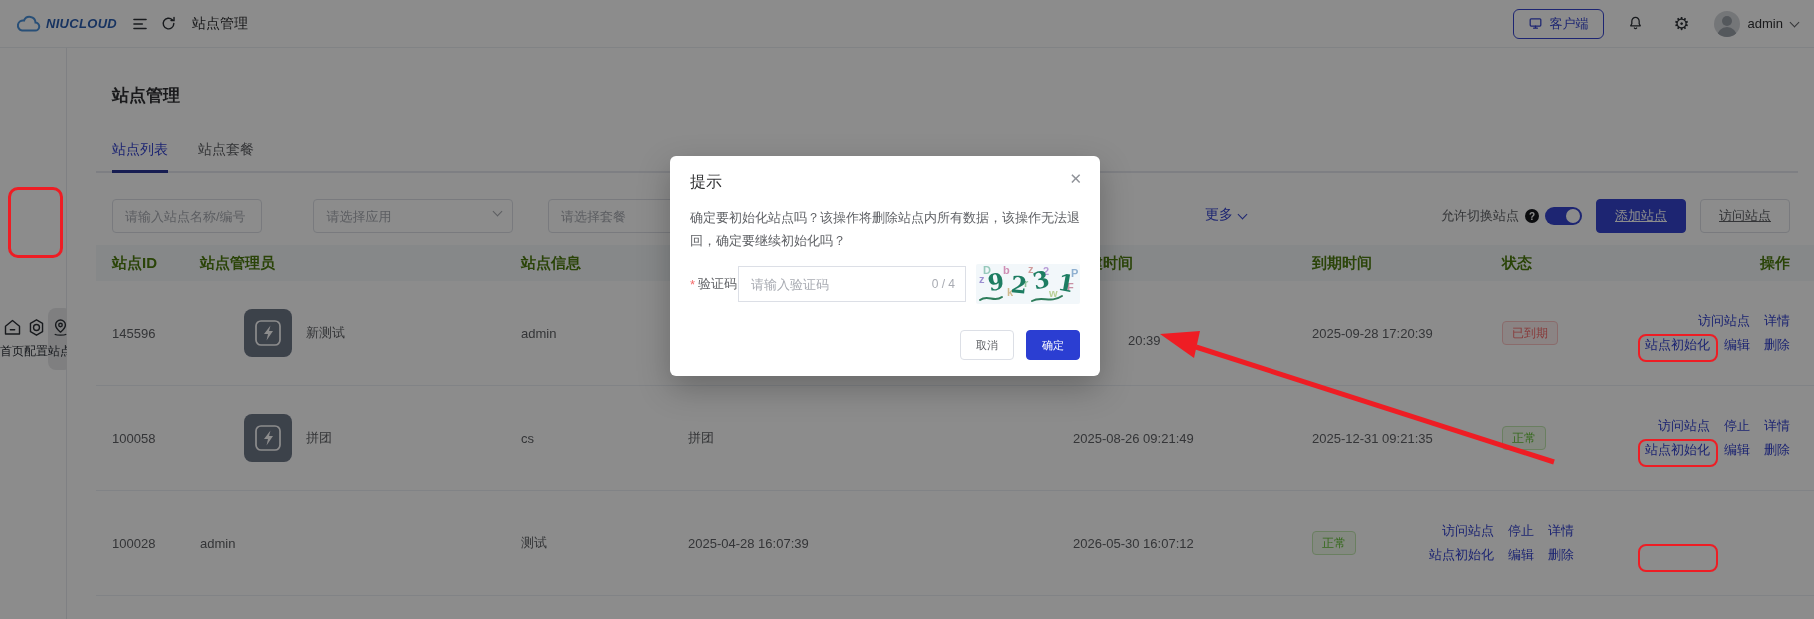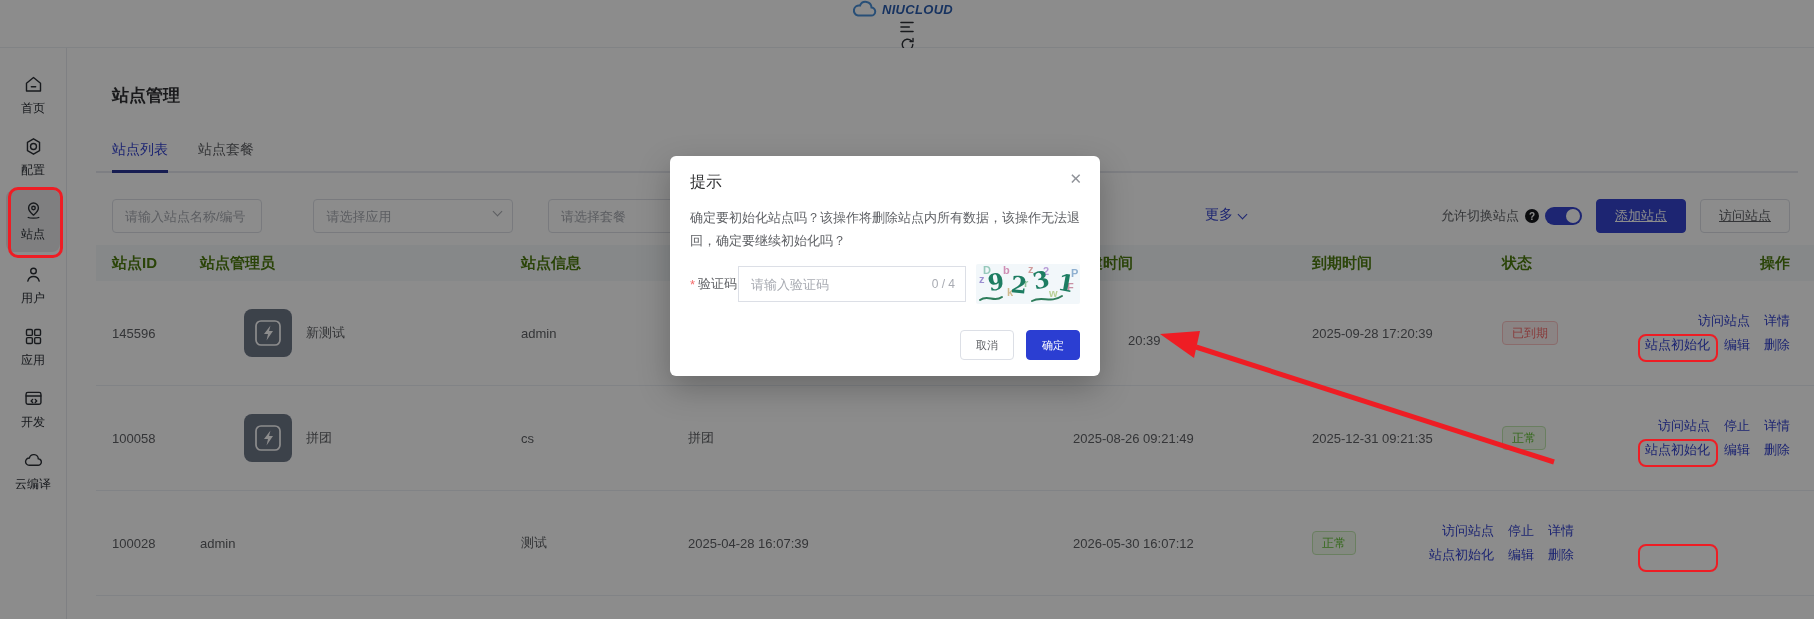--- a/index.html
+++ b/index.html
@@ -1,39 +1,39 @@
 <!DOCTYPE html>
 <html><head>
 <meta charset="utf-8">
 <style>
   html,body{margin:0;padding:0;background:#dfe2e6;}
   *{box-sizing:border-box;font-family:"Liberation Sans","DejaVu Sans",sans-serif;}
   .app{position:relative;width:1814px;height:619px;background:#fff;overflow:hidden;}
 
   
   .topbar{position:absolute;left:0;top:0;width:1814px;height:48px;background:#fff;
-    border-bottom:1px solid #eceef2;display:flex;align-items:center;padding:0 16px;z-index:1;flex-direction:column;}
+    border-bottom:1px solid #eceef2;display:flex;align-items:center;padding:0 16px;z-index:1;}
   .brand{display:flex;align-items:center;gap:4px;width:110px;}
   .brand-text{font-size:13px;font-weight:bold;font-style:italic;color:#2a5db0;letter-spacing:.3px;}
   .tb-icon{display:flex;align-items:center;justify-content:center;width:28px;height:28px;color:#2c3036;cursor:pointer;}
   .tb-title{font-size:14px;color:#303133;margin-left:10px;}
   .tb-right{margin-left:auto;display:flex;align-items:center;gap:18px;}
   .client-btn{display:flex;align-items:center;gap:7px;height:30px;padding:0 14px;border:1px solid #3544cf;
     border-radius:6px;background:#fff;color:#3544cf;font-size:13px;cursor:pointer;}
   .gear-glyph{font-size:18px;color:#2c3036;line-height:1;}
   .avatar{width:26px;height:26px;border-radius:50%;background:#d4d7db;position:relative;overflow:hidden;}
   .avatar::before{content:"";position:absolute;left:8px;top:5px;width:10px;height:10px;border-radius:50%;background:#9aa0a8;}
   .avatar::after{content:"";position:absolute;left:3px;top:16px;width:20px;height:12px;border-radius:10px 10px 0 0;background:#9aa0a8;}
   .user-name{font-size:13px;color:#303133;margin-left:-8px;}
   .chev{width:7px;height:7px;border-right:1.5px solid #606266;border-bottom:1.5px solid #606266;
     transform:rotate(45deg);margin-top:-3px;}
 
   
   .sidebar{position:absolute;left:0;top:48px;width:67px;bottom:0;background:#fff;border-right:1px solid #e8eaee;
-    display:flex;flex-direction:column;align-items:center;padding-top:22px;z-index:1;}
+    display:flex;flex-direction:row;align-items:center;padding-top:22px;z-index:1;}
   .side-item{width:54px;height:50px;margin-bottom:12px;display:flex;flex-direction:column;align-items:center;
     justify-content:center;gap:5px;cursor:pointer;border-radius:8px;}
   .side-item .lbl{font-size:12px;color:#2b2f36;white-space:nowrap;}
   .side-item svg{stroke:#2c3036;}
   .side-item.active{height:62px;margin-top:-4px;margin-bottom:8px;background:#e7e8ea;}
 
   
   .content{position:absolute;left:67px;top:48px;right:0;bottom:0;background:#fff;padding-left:29px;z-index:1;}
   .page-title{margin:36px 0 0 16px;font-size:17px;font-weight:600;color:#303133;}
   .tabs{margin-top:26px;padding-top:8px;border-bottom:2px solid #e6e8ee;display:flex;gap:30px;padding-left:16px;width:1702px;}

